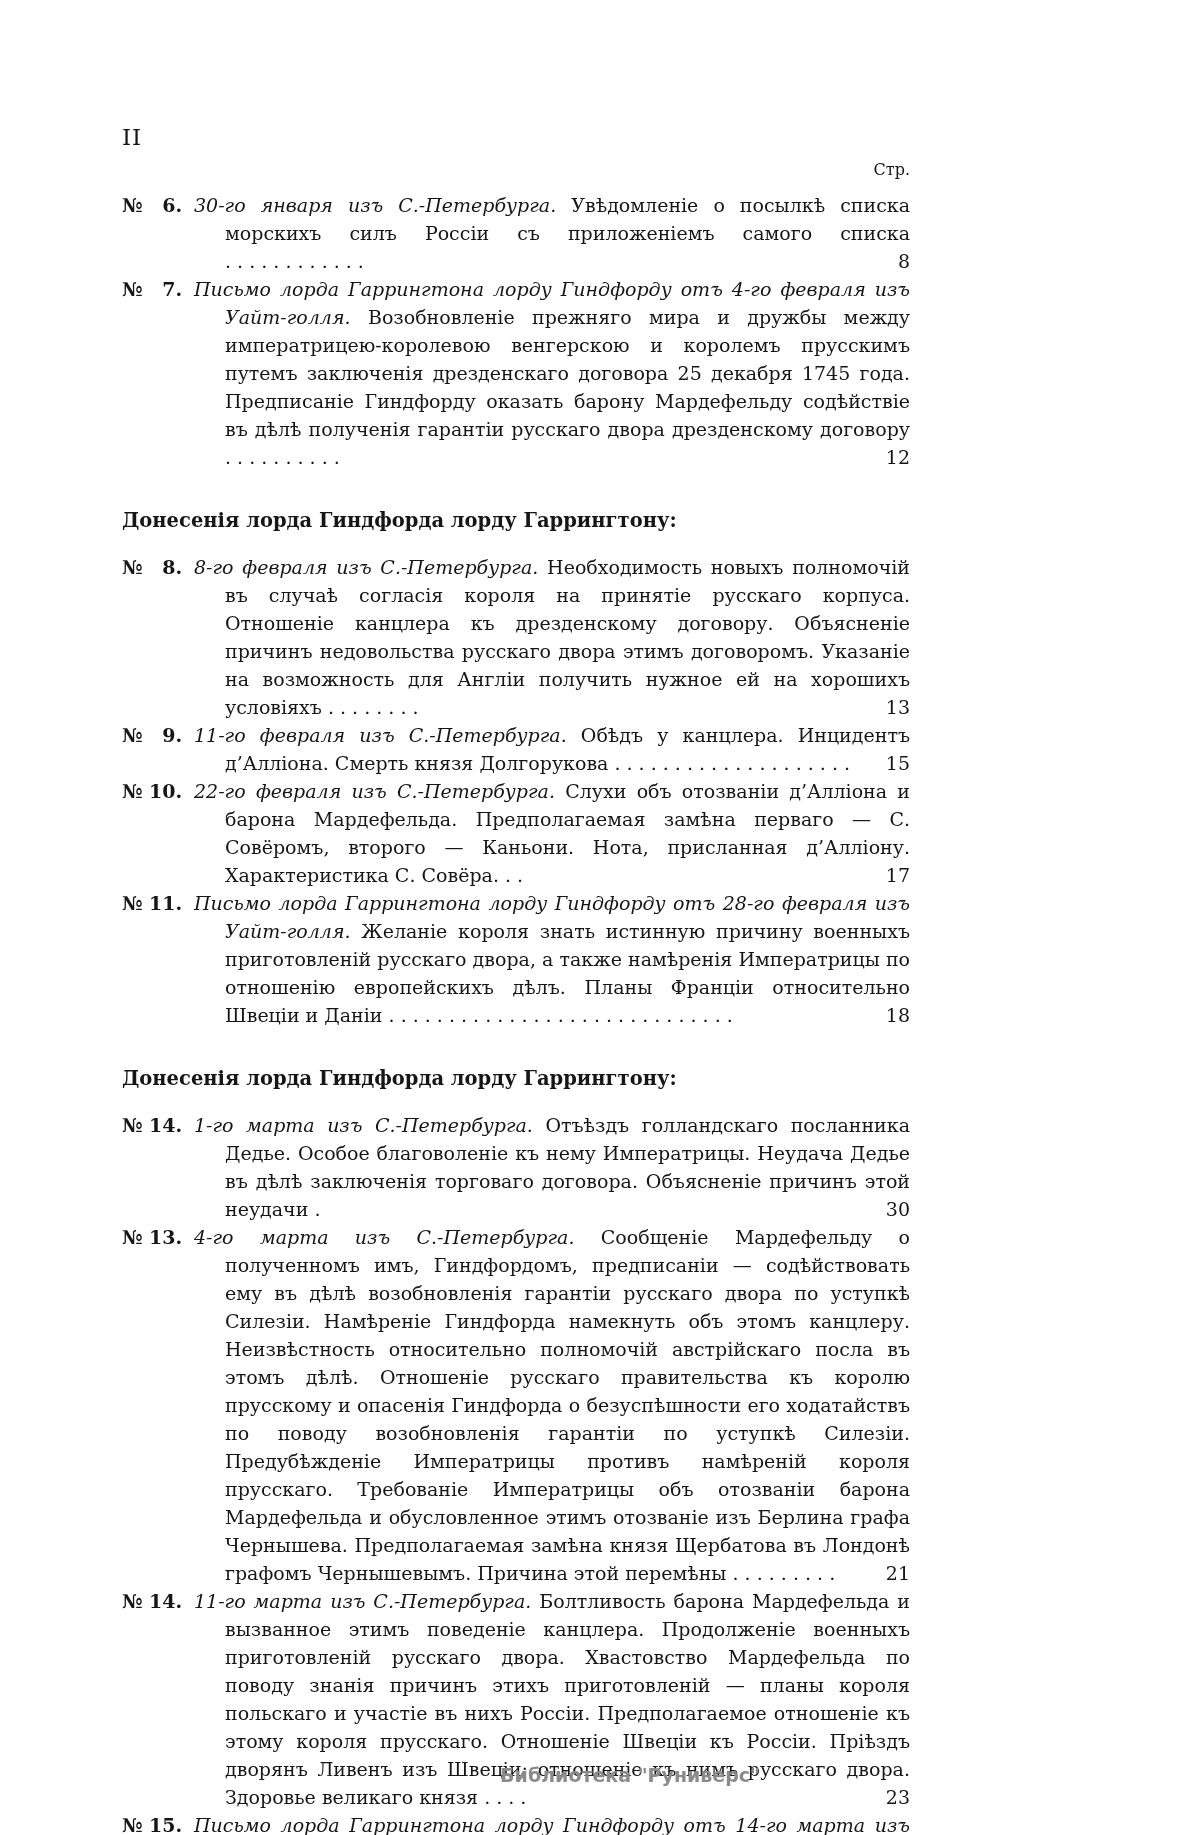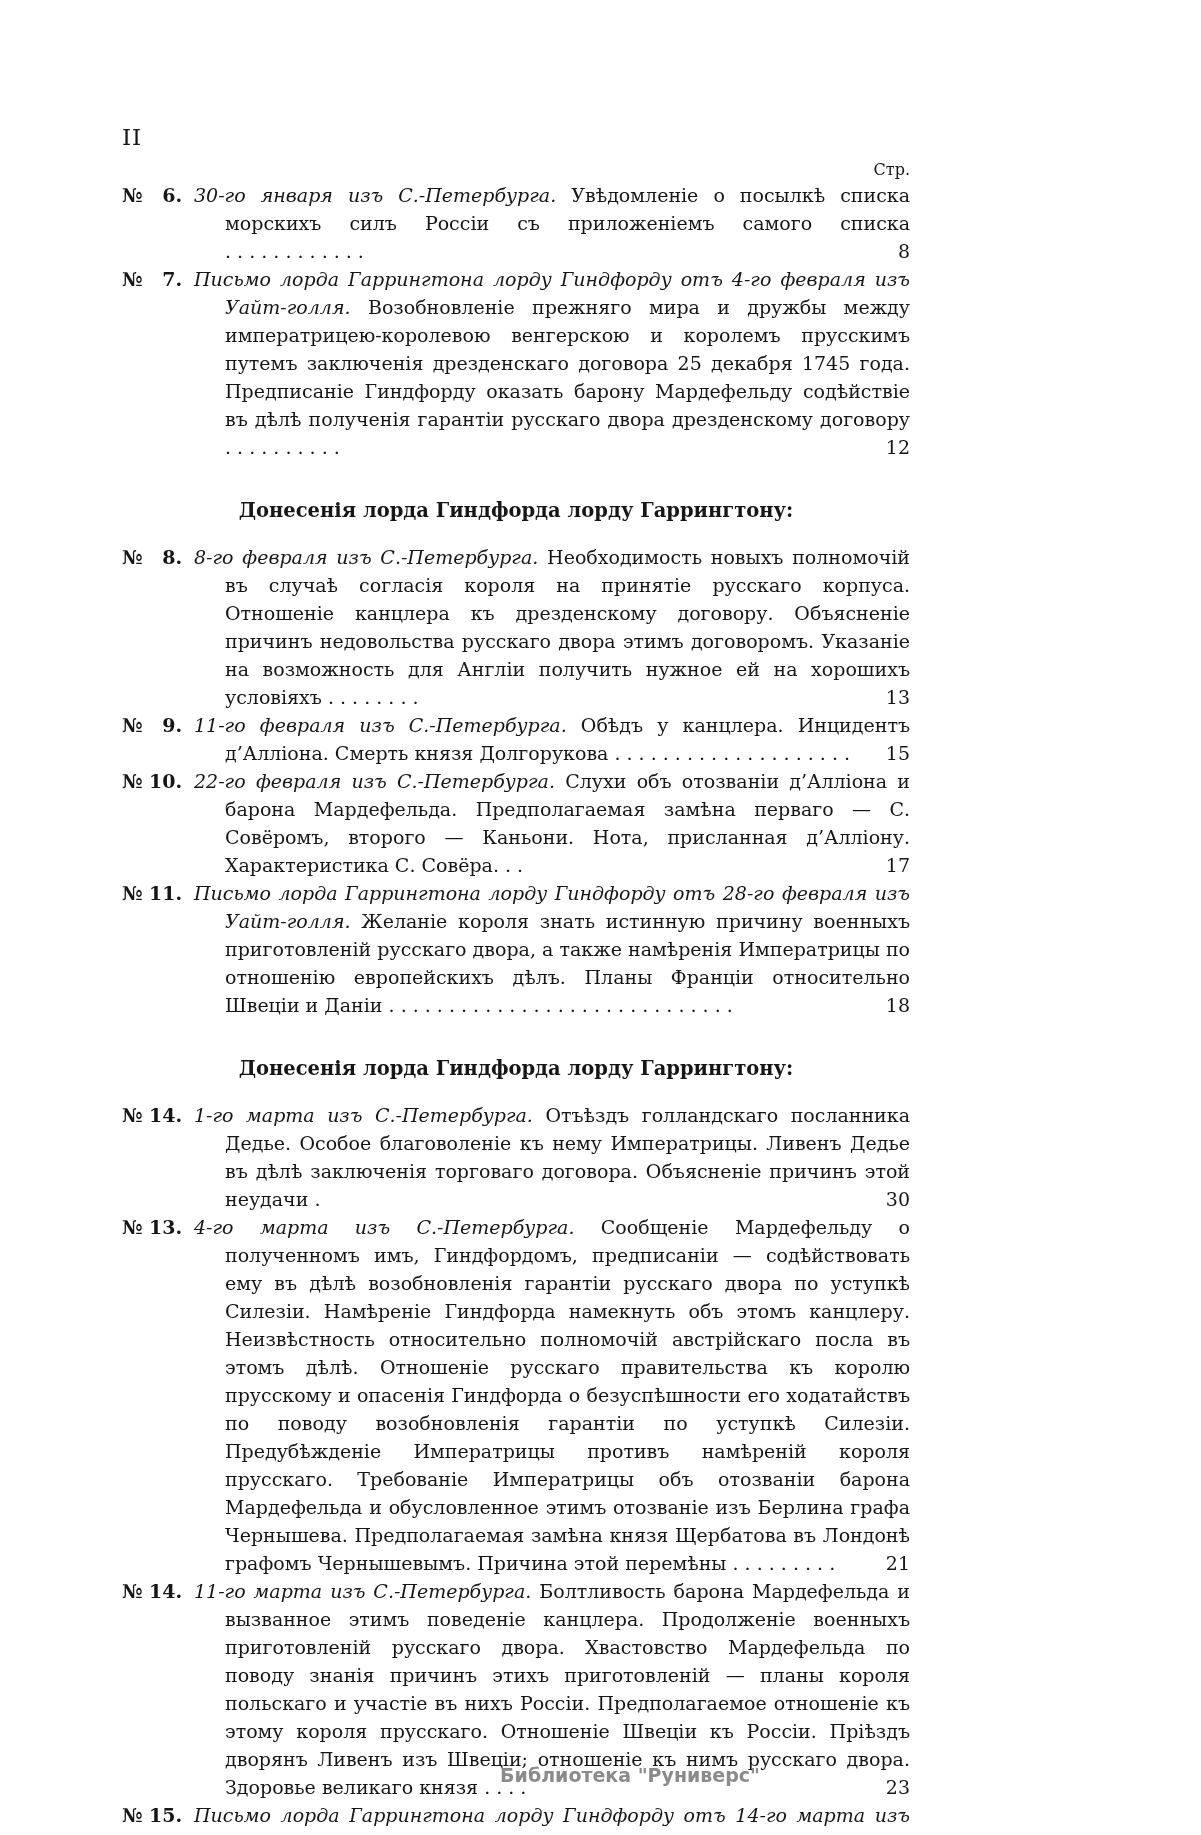--- a/index.html
+++ b/index.html
@@ -12,21 +12,21 @@
     color: #161616;
     overflow: hidden;
   }
   .content {
     position: absolute;
     left: 122px;
     top: 124px;
     width: 788px;
   }
   .folio { font-size: 23px; letter-spacing: 1px; }
-  .str-label { text-align: right; font-size: 16px; margin-top: 10px; margin-bottom: 2px; }
+  .str-label { text-align: right; font-size: 16px; margin-top: 10px; margin-bottom: 12px; }
   .entry {
     position: relative;
     font-size: 19px;
     line-height: 28px;
     text-align: justify;
     padding-left: 103px;
     text-indent: -103px;
   }
   .no {
     display: inline-flex;
@@ -34,21 +34,21 @@
     width: 60px;
     margin-right: 12px;
     font-weight: bold;
     text-indent: 0;
   }
   .lead { font-style: italic; }
   .dots { white-space: nowrap; }
   .pagenum { position: absolute; right: 0; bottom: 0; text-indent: 0; }
   .section-heading {
     font-weight: bold;
-    text-align: center;
+    text-align: left;
     font-size: 19.5px;
     line-height: 28px;
     margin: 36px 0 18px 0;
   }
   .watermark {
     position: absolute;
     right: 296px;
     top: 1764px;
     font-family: "DejaVu Sans", sans-serif;
     font-weight: bold;
@@ -114,21 +114,21 @@
         </span><span class="lead">Письмо лорда Гаррингтона лорду Гиндфорду отъ 28-го февраля изъ Уайт-голля.</span> <span class="body">Желаніе короля знать истинную причину военныхъ приготовленій русскаго двора, а также намѣренія Императрицы по отношенію европейскихъ дѣлъ. Планы Франціи относительно Швеціи и Даніи</span><span class="dots"> . . . . . . . . . .  . . . . . . . . . . . . . . . . . . .</span>
       <span class="pagenum">18</span>
     </div>
 
     <div class="section-heading">Донесенія лорда Гиндфорда лорду Гаррингтону:</div>
 
     <div class="entry">
       <span class="no">
           <span>№</span>
           <span>14.</span>
-        </span><span class="lead">1-го марта изъ С.-Петербурга.</span> <span class="body">Отъѣздъ голландскаго посланника Дедье. Особое благоволеніе къ нему Императрицы. Ливенъ Дедье въ дѣлѣ заключенія торговаго договора. Объясненіе причинъ этой неудачи</span><span class="dots"> .</span>
+        </span><span class="lead">1-го марта изъ С.-Петербурга.</span> <span class="body">Отъѣздъ голландскаго посланника Дедье. Особое благоволеніе къ нему Императрицы. Неудача Дедье въ дѣлѣ заключенія торговаго договора. Объясненіе причинъ этой неудачи</span><span class="dots"> .</span>
       <span class="pagenum">30</span>
     </div>
 
     <div class="entry">
       <span class="no">
           <span>№</span>
           <span>13.</span>
         </span><span class="lead">4-го марта изъ С.-Петербурга.</span> <span class="body">Сообщеніе Мардефельду о полученномъ имъ, Гиндфордомъ, предписаніи — содѣйствовать ему въ дѣлѣ возобновленія гарантіи русскаго двора по уступкѣ Силезіи. Намѣреніе Гиндфорда намекнуть объ этомъ канцлеру. Неизвѣстность относительно полномочій австрійскаго посла въ этомъ дѣлѣ. Отношеніе русскаго правительства къ королю прусскому и опасенія Гиндфорда о безуспѣшности его ходатайствъ по поводу возобновленія гарантіи по уступкѣ Силезіи. Предубѣжденіе Императрицы противъ намѣреній короля прусскаго. Требованіе Императрицы объ отозваніи барона Мардефельда и обусловленное этимъ отозваніе изъ Берлина графа Чернышева. Предполагаемая замѣна князя Щербатова въ Лондонѣ графомъ Чернышевымъ. Причина этой перемѣны</span><span class="dots"> . . . . . . . . .</span>
       <span class="pagenum">21</span>
     </div>

